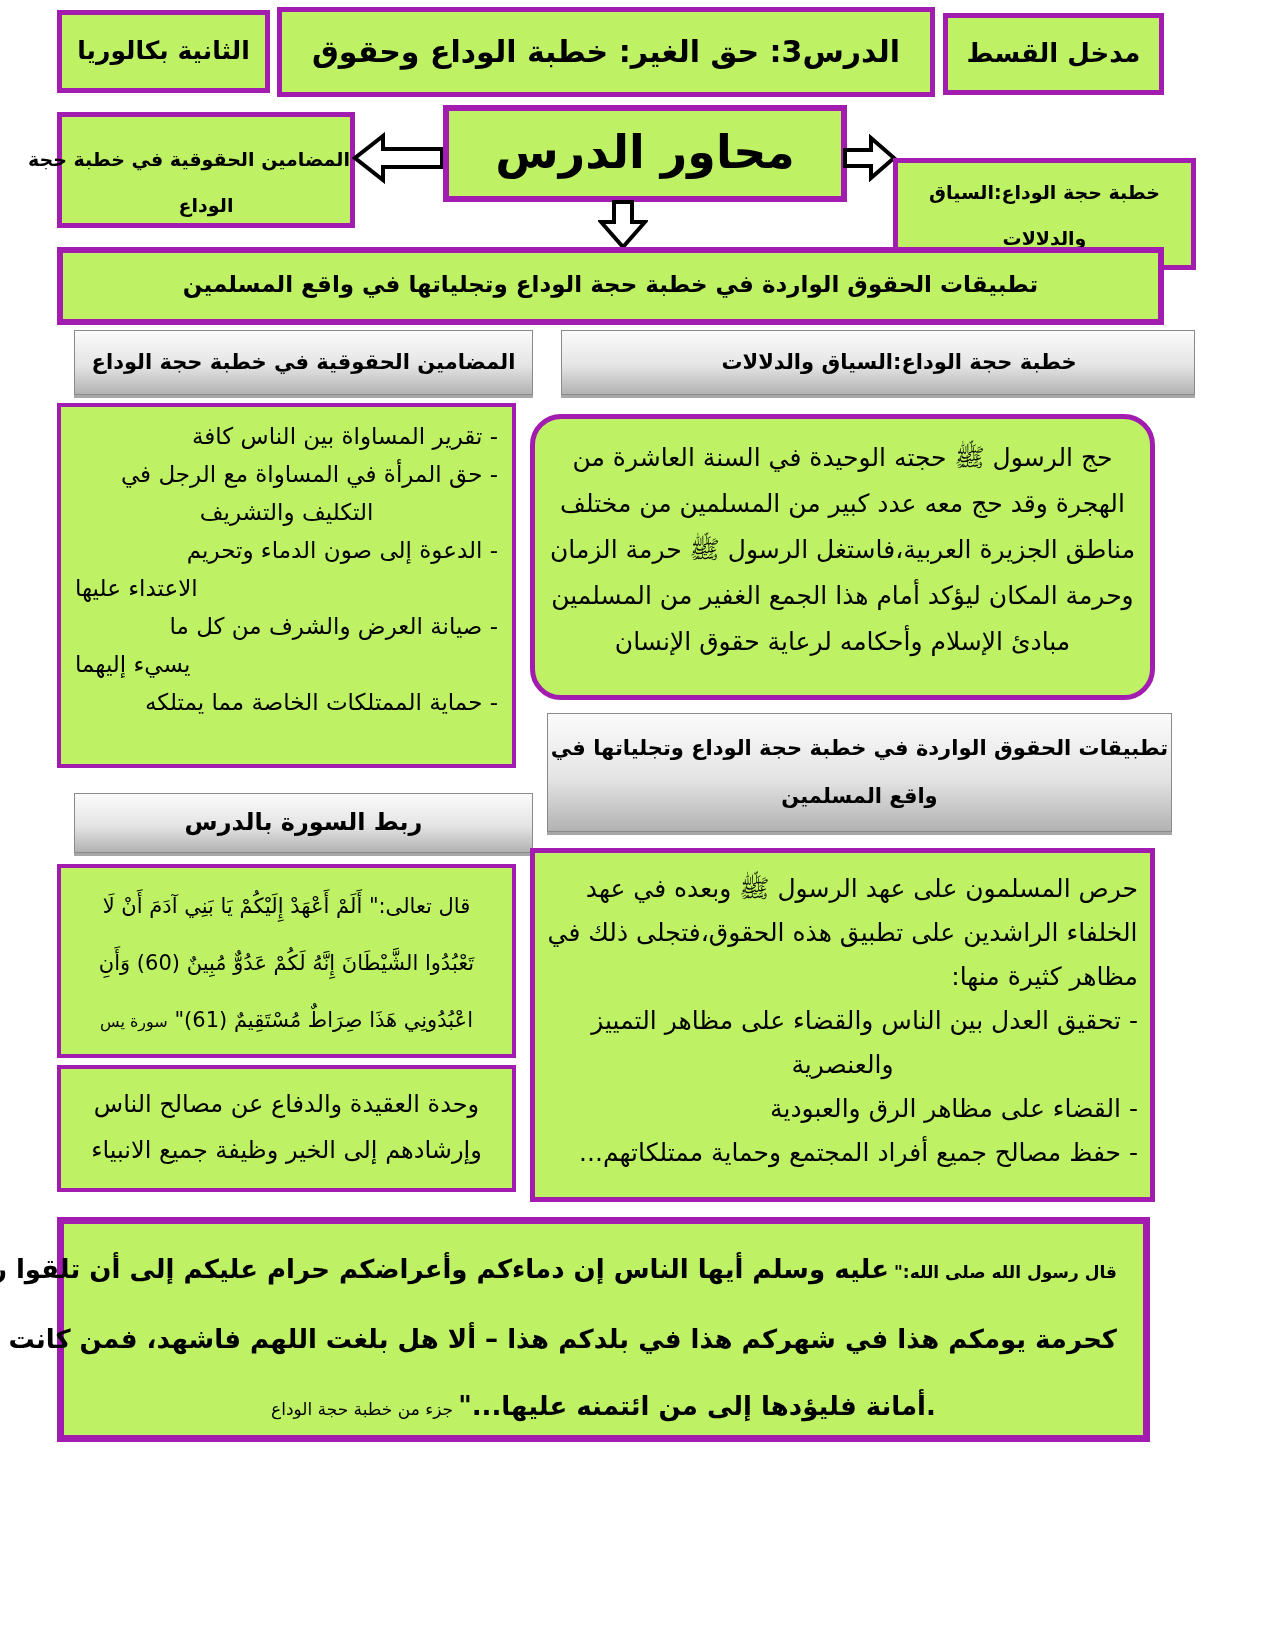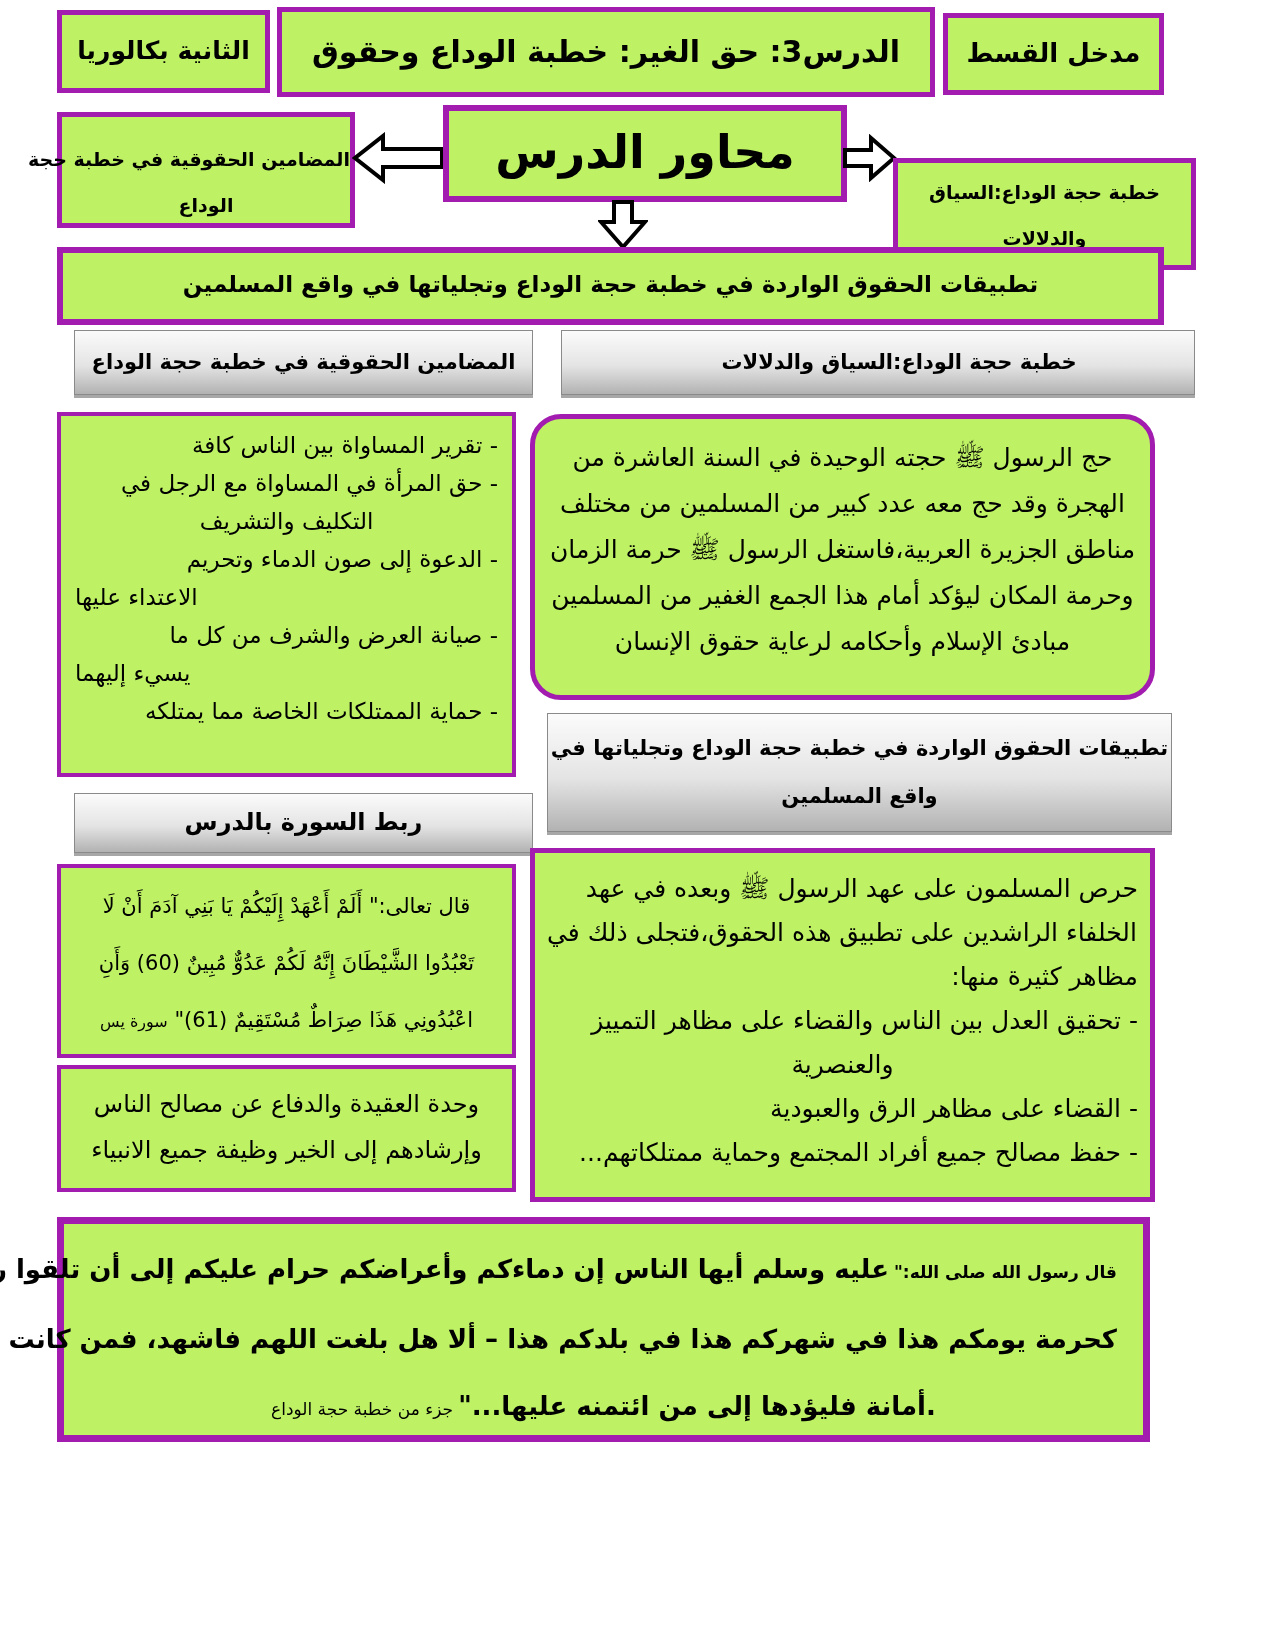--- a/index.html
+++ b/index.html
@@ -78,21 +78,21 @@
   </div>
 
   <div class="abs wbox rtl ctr" style="left:530px;top:414px;width:625px;height:286px;font-size:25px;line-height:46px;padding:16px 10px 0;border-radius:31px;">
     <div class="line">حج الرسول ﷺ حجته الوحيدة في السنة العاشرة من</div>
     <div class="line">الهجرة وقد حج معه عدد كبير من المسلمين من مختلف</div>
     <div class="line">مناطق الجزيرة العربية،فاستغل الرسول ﷺ حرمة الزمان</div>
     <div class="line">وحرمة المكان ليؤكد أمام هذا الجمع الغفير من المسلمين</div>
     <div class="line">مبادئ الإسلام وأحكامه لرعاية حقوق الإنسان</div>
   </div>
 
-  <div class="abs wbox b4 rtl" style="left:57px;top:412px;width:459px;height:365px;font-size:23px;line-height:38px;padding:10px 14px 0;">
+  <div class="abs wbox b4 rtl" style="left:57px;top:403px;width:459px;height:365px;font-size:23px;line-height:38px;padding:10px 14px 0;">
     <div class="line" style="text-align: right;">- تقرير المساواة بين الناس كافة</div>
     <div class="line" style="text-align: right;">- حق المرأة في المساواة مع الرجل في</div>
     <div class="line" style="text-align: center;">التكليف والتشريف</div>
     <div class="line" style="text-align: right;">- الدعوة إلى صون الدماء وتحريم</div>
     <div class="line" style="text-align: left;">الاعتداء عليها</div>
     <div class="line" style="text-align: right;">- صيانة العرض والشرف من كل ما</div>
     <div class="line" style="text-align: left;">يسيء إليهما</div>
     <div class="line" style="text-align: right;">- حماية الممتلكات الخاصة مما يمتلكه</div>
   </div>
 
@@ -109,21 +109,21 @@
     <div class="line">قال تعالى:" أَلَمْ أَعْهَدْ إِلَيْكُمْ يَا بَنِي آدَمَ أَنْ لَا</div>
     <div class="line">تَعْبُدُوا الشَّيْطَانَ إِنَّهُ لَكُمْ عَدُوٌّ مُبِينٌ (60) وَأَنِ</div>
     <div class="line">
       <span>اعْبُدُونِي هَذَا صِرَاطٌ مُسْتَقِيمٌ (61)"</span>
       <span class="src">سورة يس</span>
     </div>
   </div>
 
   <div class="abs wbox rtl" style="left:530px;top:848px;width:625px;height:354px;font-size:25px;line-height:44px;padding:14px 12px 0;">
     <div class="line" style="text-align: right;">حرص المسلمون على عهد الرسول ﷺ وبعده في عهد</div>
-    <div class="line" style="text-align: left;">الخلفاء الراشدين على تطبيق هذه الحقوق،فتجلى ذلك في</div>
+    <div class="line" style="text-align: center;">الخلفاء الراشدين على تطبيق هذه الحقوق،فتجلى ذلك في</div>
     <div class="line" style="text-align: right;">مظاهر كثيرة منها:</div>
     <div class="line" style="text-align: right;">-  تحقيق العدل بين الناس والقضاء على مظاهر التمييز</div>
     <div class="line" style="text-align: center;">والعنصرية</div>
     <div class="line" style="text-align: right;">- القضاء على مظاهر الرق والعبودية</div>
     <div class="line" style="text-align: right;">- حفظ مصالح جميع أفراد المجتمع وحماية ممتلكاتهم...</div>
   </div>
 
   <div class="abs wbox b4 rtl ctr" style="left:57px;top:1065px;width:459px;height:127px;font-size:24px;line-height:46px;padding-top:12px;">
     <div class="line">وحدة العقيدة والدفاع عن مصالح الناس</div>
     <div class="line">وإرشادهم إلى الخير وظيفة جميع الانبياء</div>

